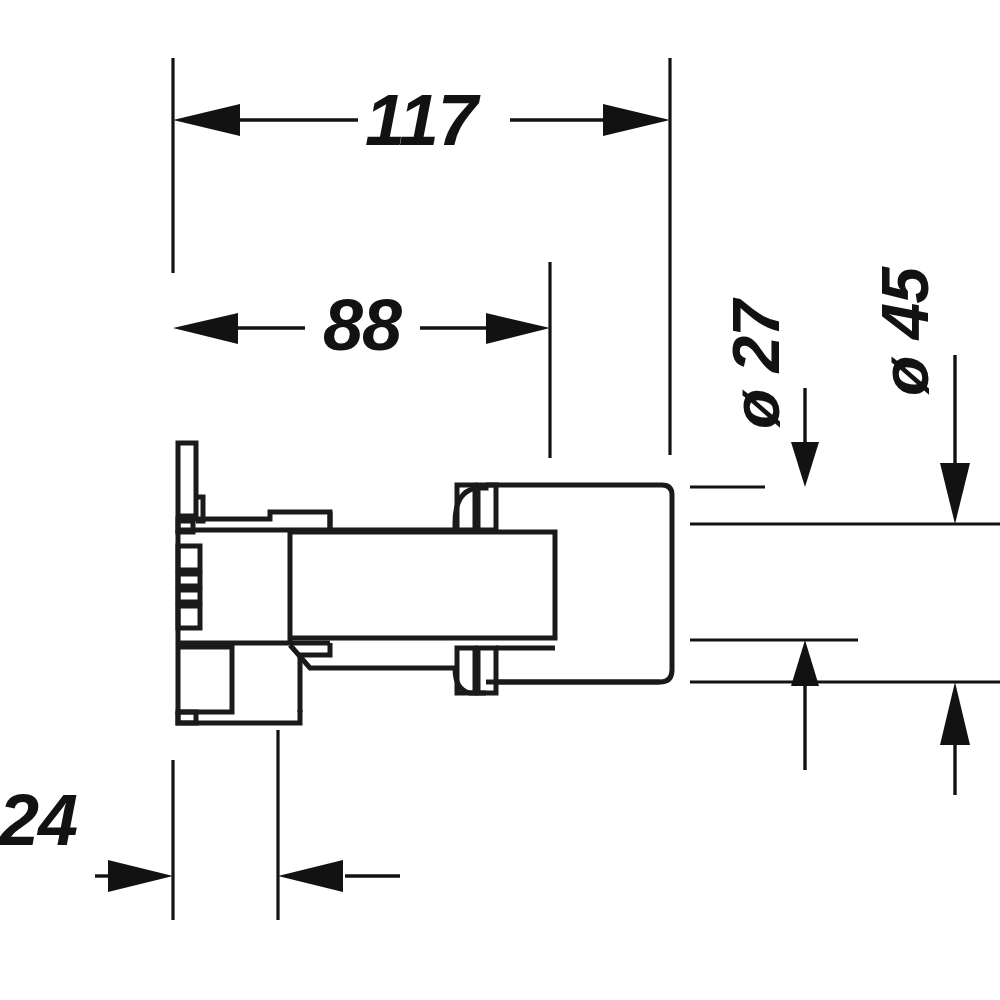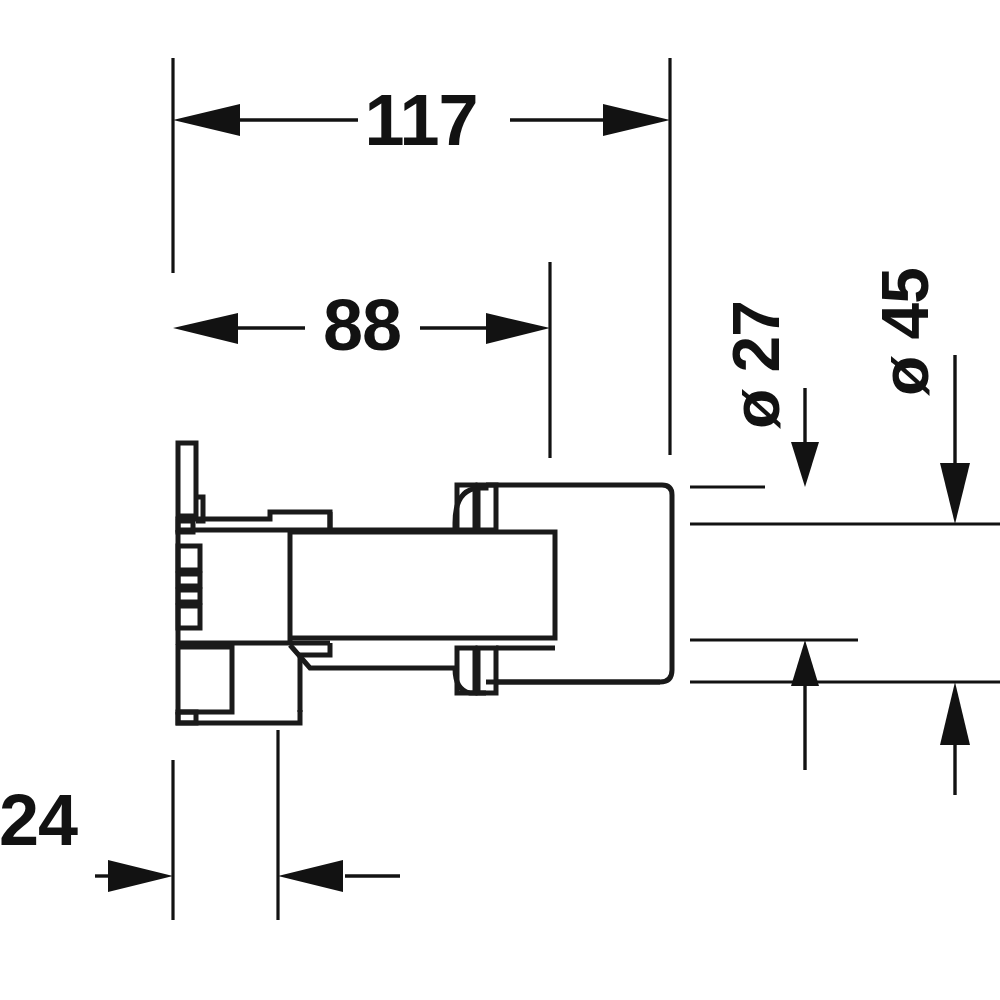--- a/index.html
+++ b/index.html
@@ -12,20 +12,21 @@
     width: 1000px;
     height: 1000px;
     font-family: "Liberation Sans", sans-serif;
     overflow: hidden;
   }
   #drawing-root {
     position: relative;
     width: 1000px;
     height: 984px;
     background: #ffffff;
+    font-style: italic;
   }
   svg#tech-svg {
     display: block;
     width: 1000px;
     height: 1000px;
   }
   .dim-text {
     font-family: "Liberation Sans", sans-serif;
     font-weight: bold;
     fill: #121212;

